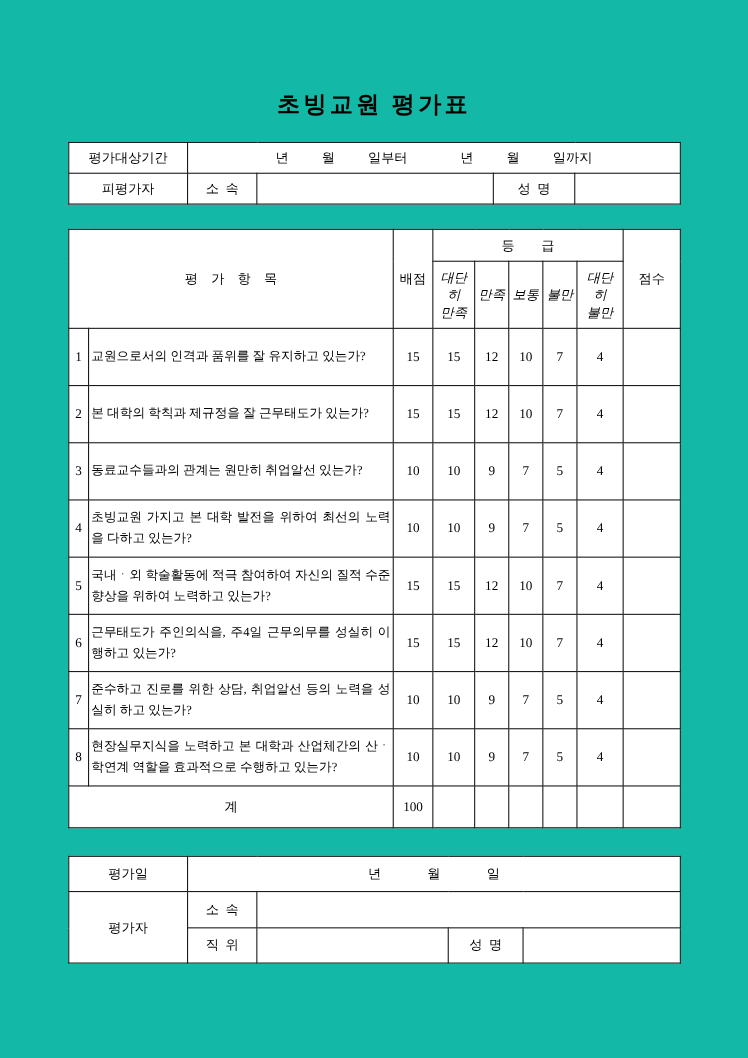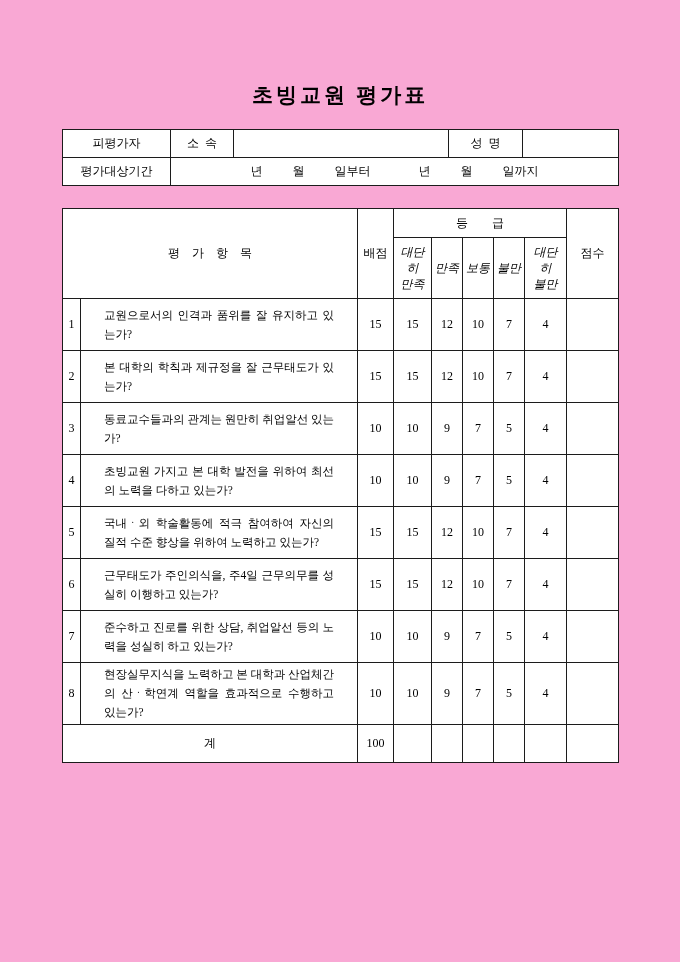--- a/index.html
+++ b/index.html
@@ -2,40 +2,40 @@
 <html><head>
 <meta charset="utf-8">
 <style>
   * { margin:0; padding:0; box-sizing:border-box; }
   html,body { background:#ffffff; }
   body {
     width:680px; height:962px;
     font-family:"Liberation Serif","DejaVu Serif",serif;
     color:#000;
   }
-  .page { position:relative; width:680px; height:962px; background:#f9a8d4; overflow:hidden; }
+  .page { position:relative; width:680px; height:962px; background:#14b8a6; overflow:hidden; }
   .title {
     position:absolute; top:81px; left:0; width:100%;
     text-align:center; font-size:21px; font-weight:bold; letter-spacing:3px;
     white-space:pre-wrap;
   }
   table { border-collapse:collapse; table-layout:fixed; position:absolute; left:62px; background:#fff; }
   td {
     border:1px solid #1c1c1c;
     font-size:12px; text-align:center; vertical-align:middle;
     padding:0 2px; overflow:hidden;
   }
   .t1 { top:129px; width:556px; }
   .t2 { top:208px; width:556px; }
   .t3 { top:778px; width:556px; }
   .pre { white-space:pre-wrap; }
   .prl { white-space:pre-line; line-height:1.35;font-style:italic; }
   .item {
     text-align:justify; font-size:11.5px;
-    padding:2px 23px; line-height:1.65;
+    padding:2px 2px; line-height:1.65;
   }
   .h28 { height:28px; }
   .h29 { height:29px; }
   .h61 { height:61px; }
   .h52 { height:52px; }
   .h38 { height:38px; }
   .h32 { height:32px; }
   .h33 { height:33px; }
 </style>
 </head>
@@ -48,29 +48,29 @@
   <table class="t1">
     <colgroup>
       <col style="width:108px">
         <col style="width:63px">
         <col style="width:215px">
         <col style="width:74px">
         <col style="width:96px">
     </colgroup>
     <tbody>
         <tr class="h28">
+      <td>평가대상기간</td>
+      <td colspan="4" class="pre">년          월          일부터                년          월          일까지</td>
+    </tr>
+    <tr class="h28">
       <td>피평가자</td>
       <td class="pre">소  속</td>
       <td></td>
       <td class="pre">성  명</td>
       <td></td>
-    </tr>
-    <tr class="h28">
-      <td>평가대상기간</td>
-      <td colspan="4" class="pre">년          월          일부터                년          월          일까지</td>
     </tr>
   </tbody>
     </table>
 
   <table class="t2">
     <colgroup>
       <col style="width:18px">
         <col style="width:277px">
         <col style="width:36px">
         <col style="width:38px">
@@ -194,14 +194,40 @@
       <td></td>
       <td></td>
       <td></td>
       <td></td>
       <td></td>
       <td></td>
     </tr>
   </tbody>
     </table>
 
+  <table class="t3">
+    <colgroup>
+      <col style="width:108px">
+        <col style="width:63px">
+        <col style="width:174px">
+        <col style="width:68px">
+        <col style="width:143px">
+    </colgroup>
+    <tbody>
+        <tr class="h32">
+      <td>평가일</td>
+      <td colspan="4" class="pre">년              월              일</td>
+    </tr>
+    <tr class="h33">
+      <td rowspan="2">평가자</td>
+      <td class="pre">소  속</td>
+      <td colspan="3"></td>
+    </tr>
+    <tr class="h32">
+      <td class="pre">직  위</td>
+      <td></td>
+      <td class="pre">성  명</td>
+      <td></td>
+    </tr>
+  </tbody>
+    </table>
 
 </div>
 
 </body></html>

